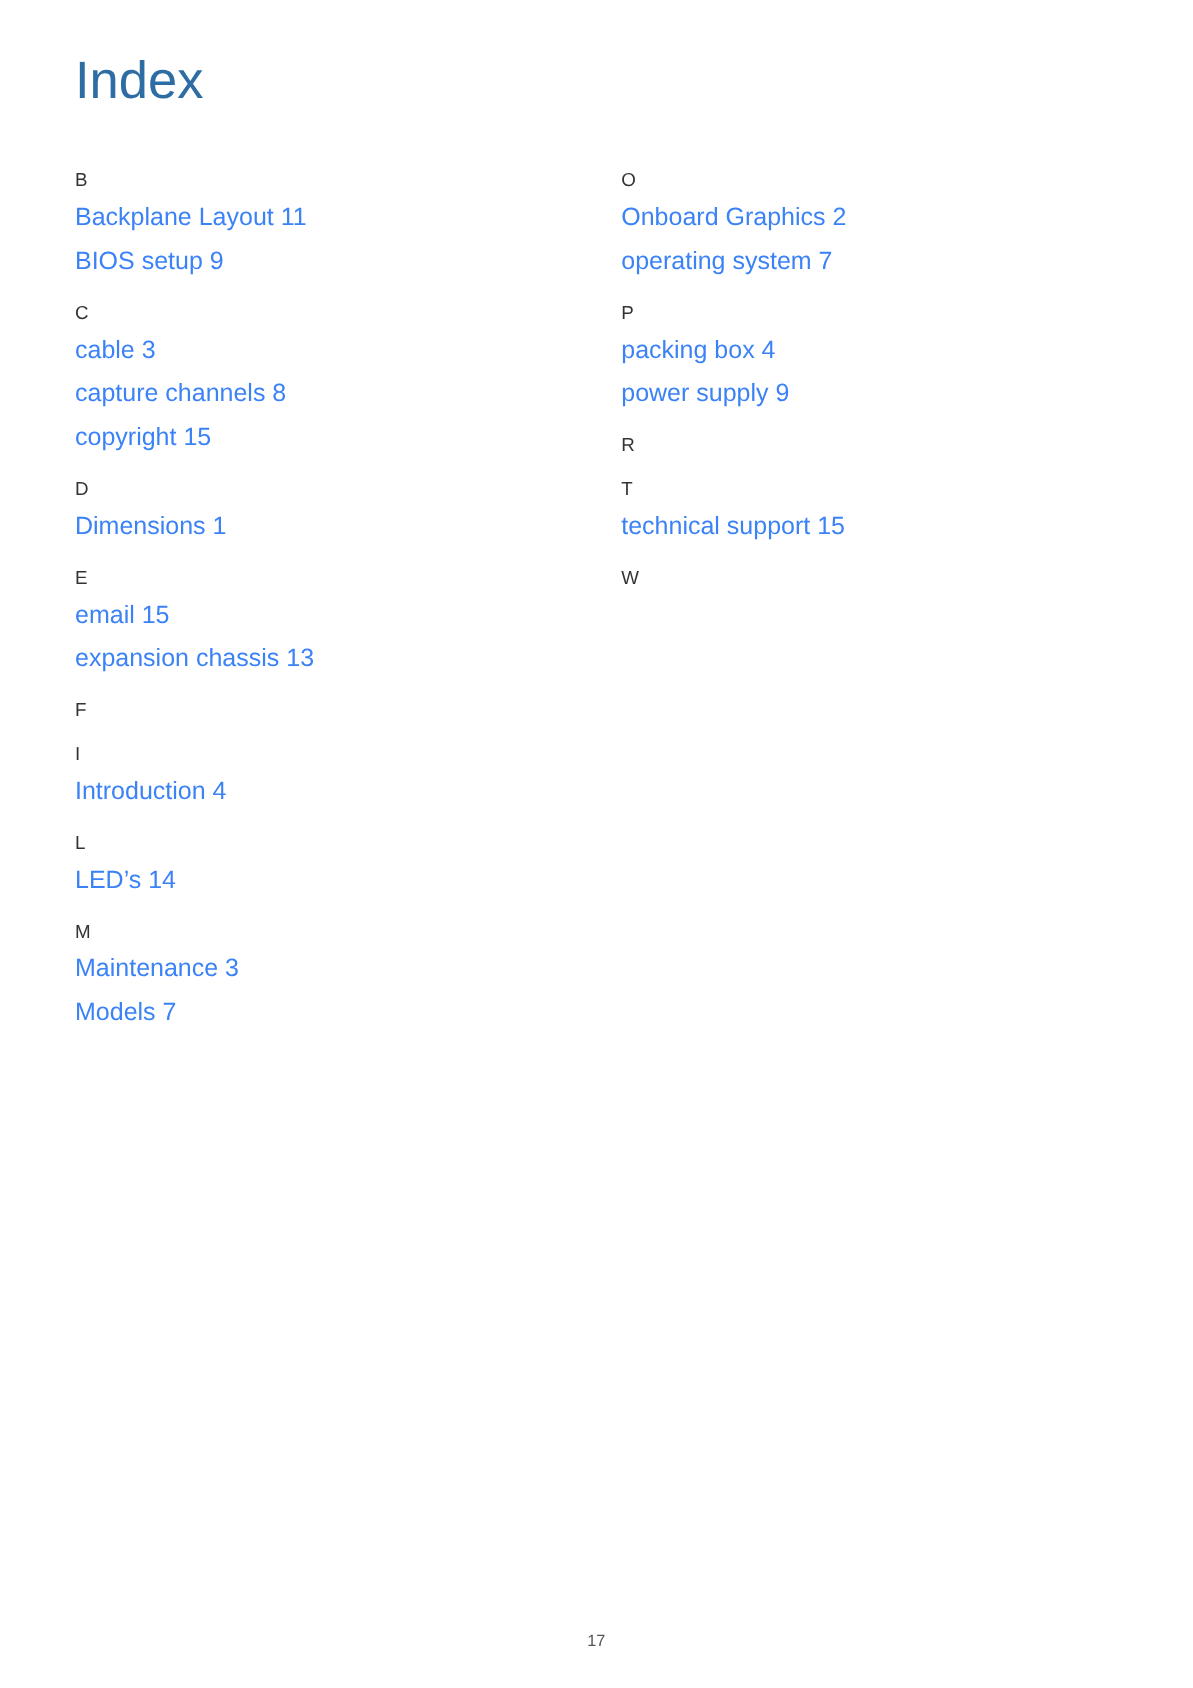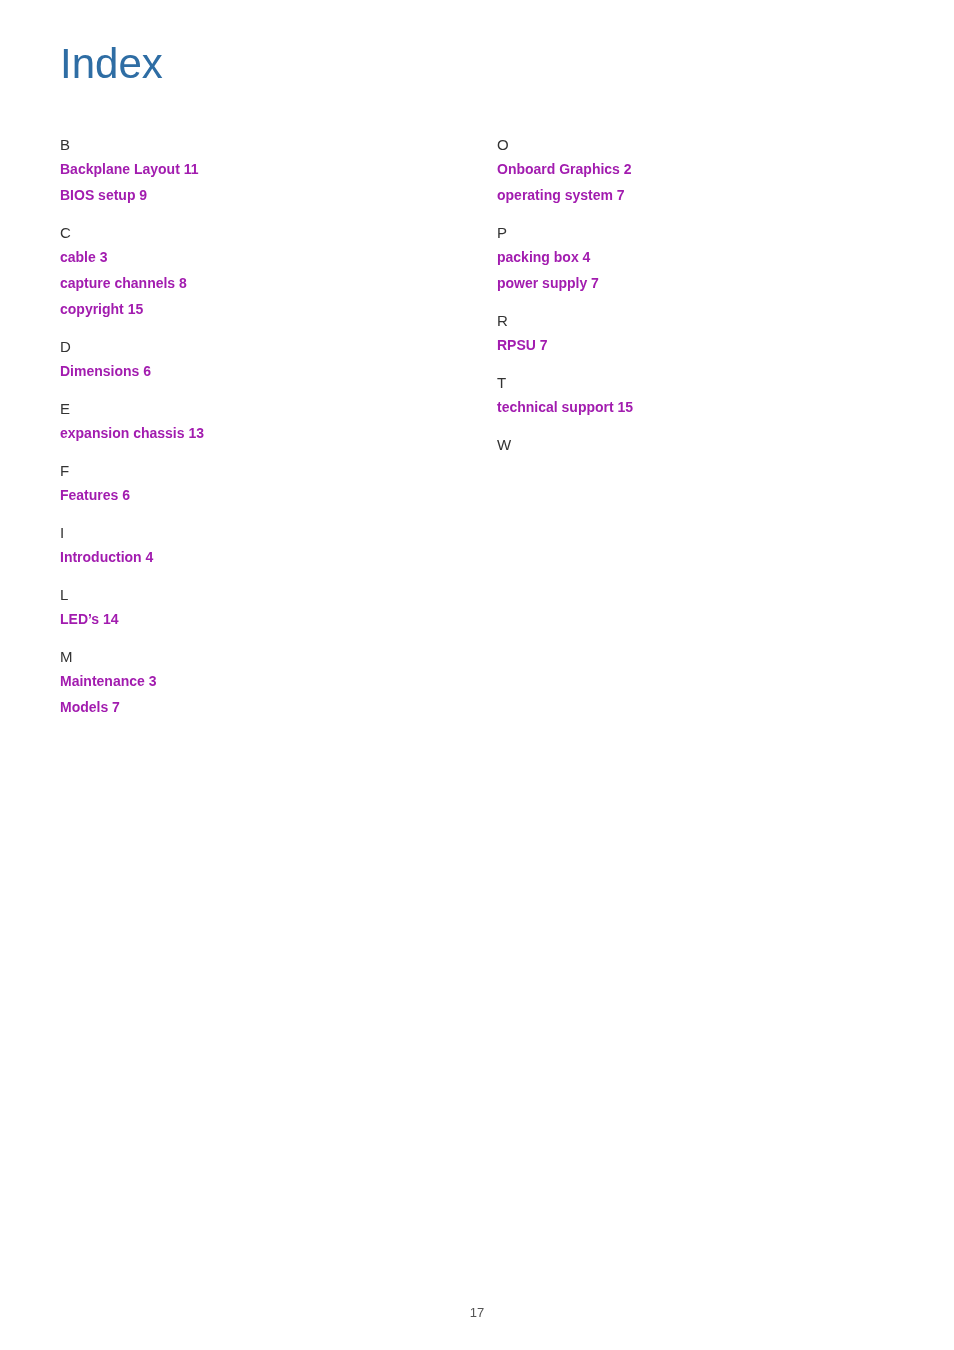--- a/index.html
+++ b/index.html
@@ -51,25 +51,24 @@
 
     .section-letter {
       font-size: 15px;
       font-weight: normal;
       color: #333;
       margin-top: 18px;
       margin-bottom: 6px;
     }
 
     .index-entry {
-      font-size: 14px;
-      color: #a21caf;
+      font-size: 20px;
+      color: #3b82f6;
       margin-bottom: 5px;
       line-height: 1.5;
-      font-weight: bold;
     }
 
     .page-footer {
       position: absolute;
       bottom: 30px;
       left: 0;
       right: 0;
       text-align: center;
       font-size: 13px;
       color: #555;
@@ -91,29 +90,29 @@
           <div class="index-entry">BIOS setup  9</div>
         </div>
         <div class="index-section">
           <div class="section-letter">C</div>
           <div class="index-entry">cable  3</div>
           <div class="index-entry">capture channels  8</div>
           <div class="index-entry">copyright  15</div>
         </div>
         <div class="index-section">
           <div class="section-letter">D</div>
-          <div class="index-entry">Dimensions  6</div>
+          <div class="index-entry">Dimensions  1</div>
         </div>
         <div class="index-section">
           <div class="section-letter">E</div>
+          <div class="index-entry">email  15</div>
           <div class="index-entry">expansion chassis  13</div>
         </div>
         <div class="index-section">
           <div class="section-letter">F</div>
-          <div class="index-entry">Features  6</div>
         </div>
         <div class="index-section">
           <div class="section-letter">I</div>
           <div class="index-entry">Introduction  4</div>
         </div>
         <div class="index-section">
           <div class="section-letter">L</div>
           <div class="index-entry">LED’s  14</div>
         </div>
         <div class="index-section">
@@ -124,25 +123,24 @@
       </div>
     <div class="col-right" id="right-col">
         <div class="index-section">
           <div class="section-letter">O</div>
           <div class="index-entry">Onboard Graphics  2</div>
           <div class="index-entry">operating system  7</div>
         </div>
         <div class="index-section">
           <div class="section-letter">P</div>
           <div class="index-entry">packing box  4</div>
-          <div class="index-entry">power supply  7</div>
+          <div class="index-entry">power supply  9</div>
         </div>
         <div class="index-section">
           <div class="section-letter">R</div>
-          <div class="index-entry">RPSU  7</div>
         </div>
         <div class="index-section">
           <div class="section-letter">T</div>
           <div class="index-entry">technical support  15</div>
         </div>
         <div class="index-section">
           <div class="section-letter">W</div>
         </div>
       </div>
 

